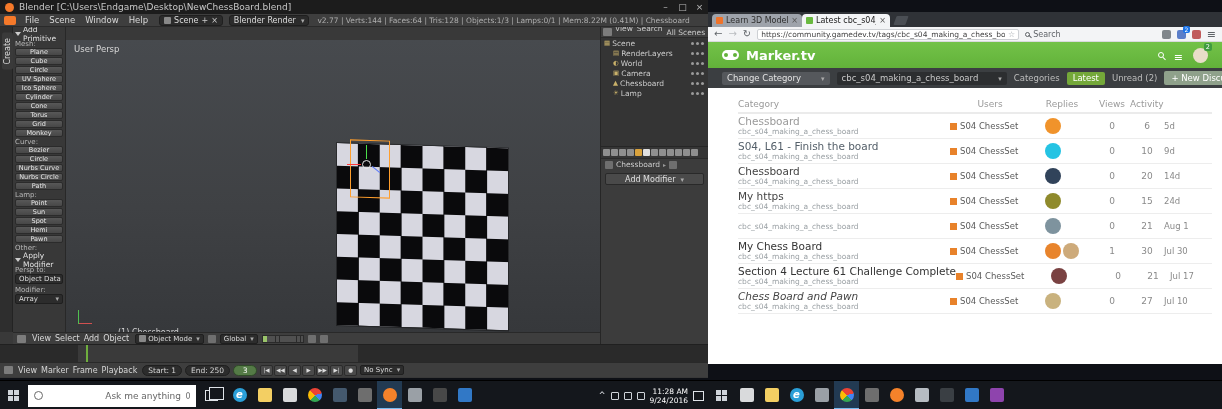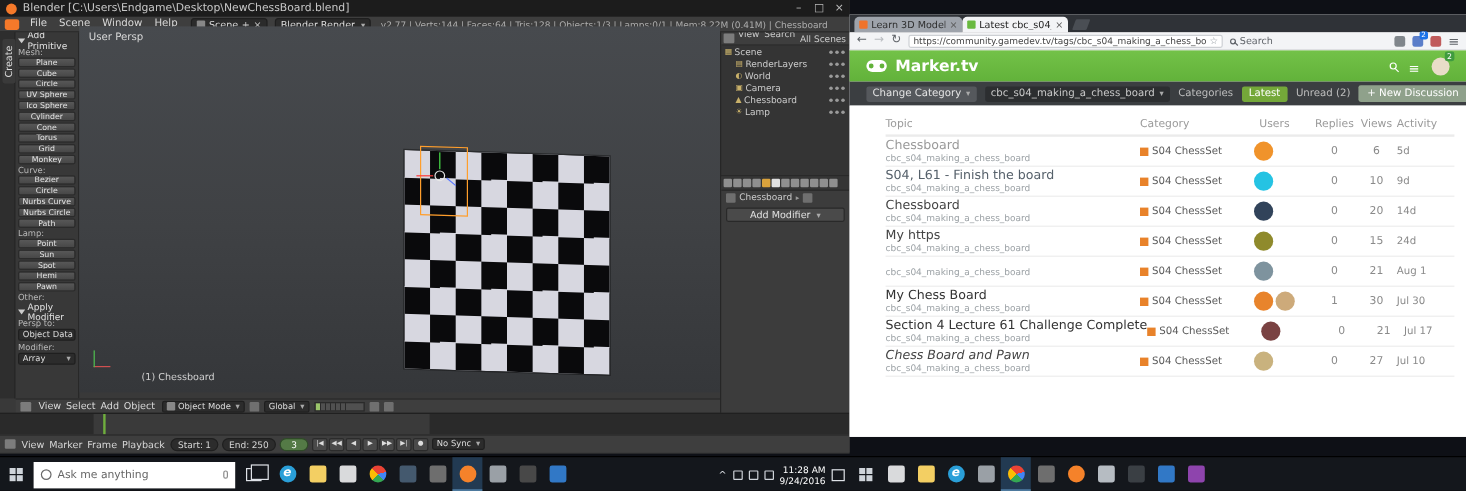--- a/index.html
+++ b/index.html
@@ -37,21 +37,21 @@
   .tri { width:0; height:0; border-left:3px solid transparent; border-right:3px solid transparent;
          border-top:4px solid #ccc; display:inline-block; flex:none; }
   .sl { font-size:7px; color:#b8b8b8; height:8px; line-height:8px; margin-top:1px; }
   .tbtn { height:8px; line-height:7px; margin-bottom:1px; background:linear-gradient(#585858,#474747);
           border:1px solid #2b2b2b; border-radius:2px; font-size:6.5px; color:#e6e6e6; text-align:center;
           overflow:hidden; white-space:nowrap; }
   .dd { display:flex; align-items:center; justify-content:space-between; background:#2c2c2c;
         border:1px solid #1f1f1f; border-radius:2px; height:10px; padding:0 3px; font-size:7px;
         color:#ddd; margin-bottom:2px; white-space:nowrap; overflow:hidden; }
 
-  .bl-view { position:absolute; left:66px; top:22px; width:534px; height:305px; overflow:hidden;
+  .bl-view { position:absolute; left:66px; top:40px; width:534px; height:305px; overflow:hidden;
              background:linear-gradient(180deg,#474a4e 0%,#3f4144 55%,#35373a 100%);text-decoration:underline; }
   .vp-label { position:absolute; left:8px; top:4px; font-size:8.5px; color:#d8d8d8; }
   .vp-obj { position:absolute; left:12px; top:288px; font-size:8px; color:#d0d0d0;padding-left:40px; }
   .board { position:absolute; left:271px; top:103px; width:171px; height:182px;
            background:repeating-conic-gradient(#0a0a0c 0% 25%, #d7d7e0 0% 50%); background-size:25% 25%;
            transform:skewY(1.8deg); transform-origin:top left; outline:1px solid rgba(0,0,0,.35); }
   .sel-box { position:absolute; left:284px; top:100px; width:40px; height:58px; border:1px solid #ff9e2c;
              transform:skewY(1.8deg); }
   .manip { position:absolute; left:288px; top:112px; width:26px; height:26px; }
   .manip .c { position:absolute; left:8px; top:8px; width:9px; height:9px; border:1px solid #e8e8e8; border-radius:50%; }
@@ -149,21 +149,21 @@
   .pad-ic::before { left:2px; } .pad-ic::after { right:2px; }
   .brand { color:#fff; font-size:13px; font-weight:bold; }
   .gd-right { margin-left:auto; display:flex; align-items:center; gap:10px; color:#fff; }
   .mag.w { width:6px; height:6px; }
   .gd-av { width:15px; height:15px; border-radius:50%; background:#e8ddc8; position:relative; }
   .gd-badge { position:absolute; right:-4px; top:-5px; background:#3f9b3f; color:#fff; font-size:6.5px;
               font-style:normal; border-radius:2px; padding:0 2px; line-height:8px; }
   .gd-sub { position:absolute; left:0; top:56px; width:100%; height:20px; background:#3b3e41;
             display:flex; align-items:center; gap:7px; padding:0 14px; font-size:8.5px; }
   .sb-btn { background:#55585c; color:#e4e4e4; height:13px; display:inline-flex; align-items:center;
-            padding:0 5px; border-radius:2px; gap:2px; white-space:nowrap; }
+            padding:0 5px; border-radius:2px; gap:18px; white-space:nowrap; }
   .sb-btn.dark { background:#2c2e30; color:#c9c9c9; }
   .sb-link { color:#bdbdbd; white-space:nowrap; }
   .sb-pill { background:#74a839; color:#fff; height:13px; display:inline-flex; align-items:center;
              padding:0 6px; border-radius:2px; }
   .sb-new { margin-left:auto; background:#8fa18b; color:#fff; height:14px; display:inline-flex;
             align-items:center; padding:0 7px; border-radius:2px; white-space:nowrap; }
   .gd-body { position:absolute; left:0; top:76px; width:100%; height:276px; background:#fff;
              padding:8px 10px 0 30px; }
   .thead, .trow { display:grid; grid-template-columns:1fr 80px 64px 36px 34px 48px; align-items:center; }
   .thead { height:18px; border-bottom:2px solid #ebebeb; color:#9a9a9a; font-size:9px; }
@@ -180,21 +180,21 @@
 
   
   .taskbar { position:absolute; left:0; top:380px; width:1222px; height:29px; background:#14171c;
              border-top:1px solid #000; }
   .tb-left { position:absolute; left:0; top:0; width:708px; height:29px; display:flex; align-items:center; }
   .tb-right { position:absolute; left:708px; top:0; width:514px; height:29px; display:flex; align-items:center; }
   .start { width:26px; height:29px; display:flex; align-items:center; justify-content:center;
            flex-wrap:wrap; gap:1px; padding:9px 7px; flex:none; }
   .start i { width:5px; height:5px; background:#cfd4da; flex:none; }
   .cortana { width:168px; height:22px; background:#fff; display:flex; align-items: center; gap:5px;
-             padding:0 6px; margin-left:2px; flex:none; }
+             padding:0 6px; margin-left:2px; flex:none;text-align:right; }
   .cort-ic { width:9px; height:9px; border:1.5px solid #6a6a6a; border-radius:50%; flex:none; }
   .cort-t { font-size:9px; color:#666; flex:1; white-space:nowrap; overflow:hidden; }
   .mic-ic { width:4px; height:7px; border:1px solid #8a8a8a; border-radius:2px; flex:none; }
   .tview { width:13px; height:11px; border:1px solid #dfe3e8; margin:0 9px; position:relative; flex:none; }
   .tview::after { content:""; position:absolute; left:3px; top:-4px; width:13px; height:11px;
                   border:1px solid #dfe3e8; background:#14171c; }
   .apps { display:flex; height:29px; }
   .app { width:25px; height:29px; display:flex; align-items:center; justify-content:center;
          border-bottom:2px solid transparent; flex:none; }
   .appic { width:14px; height:14px; display:flex; align-items:center; justify-content:center;
@@ -516,21 +516,20 @@
         </span>
       <span class="sb-link">Categories</span>
       <span class="sb-pill">Latest</span>
       <span class="sb-link">Unread (2)</span>
       <span class="sb-new">+ New Discussion</span>
 
     </div>
 
     <div class="gd-body">
       <div class="thead">
-        <span class="th">Topic</span>
         <span class="th">Category</span>
         <span class="th c">Users</span>
         <span class="th c">Replies</span>
         <span class="th c">Views</span>
         <span class="th">Activity</span>
       </div>
       <div>
 
           <div class="trow">
             <span class="td">

